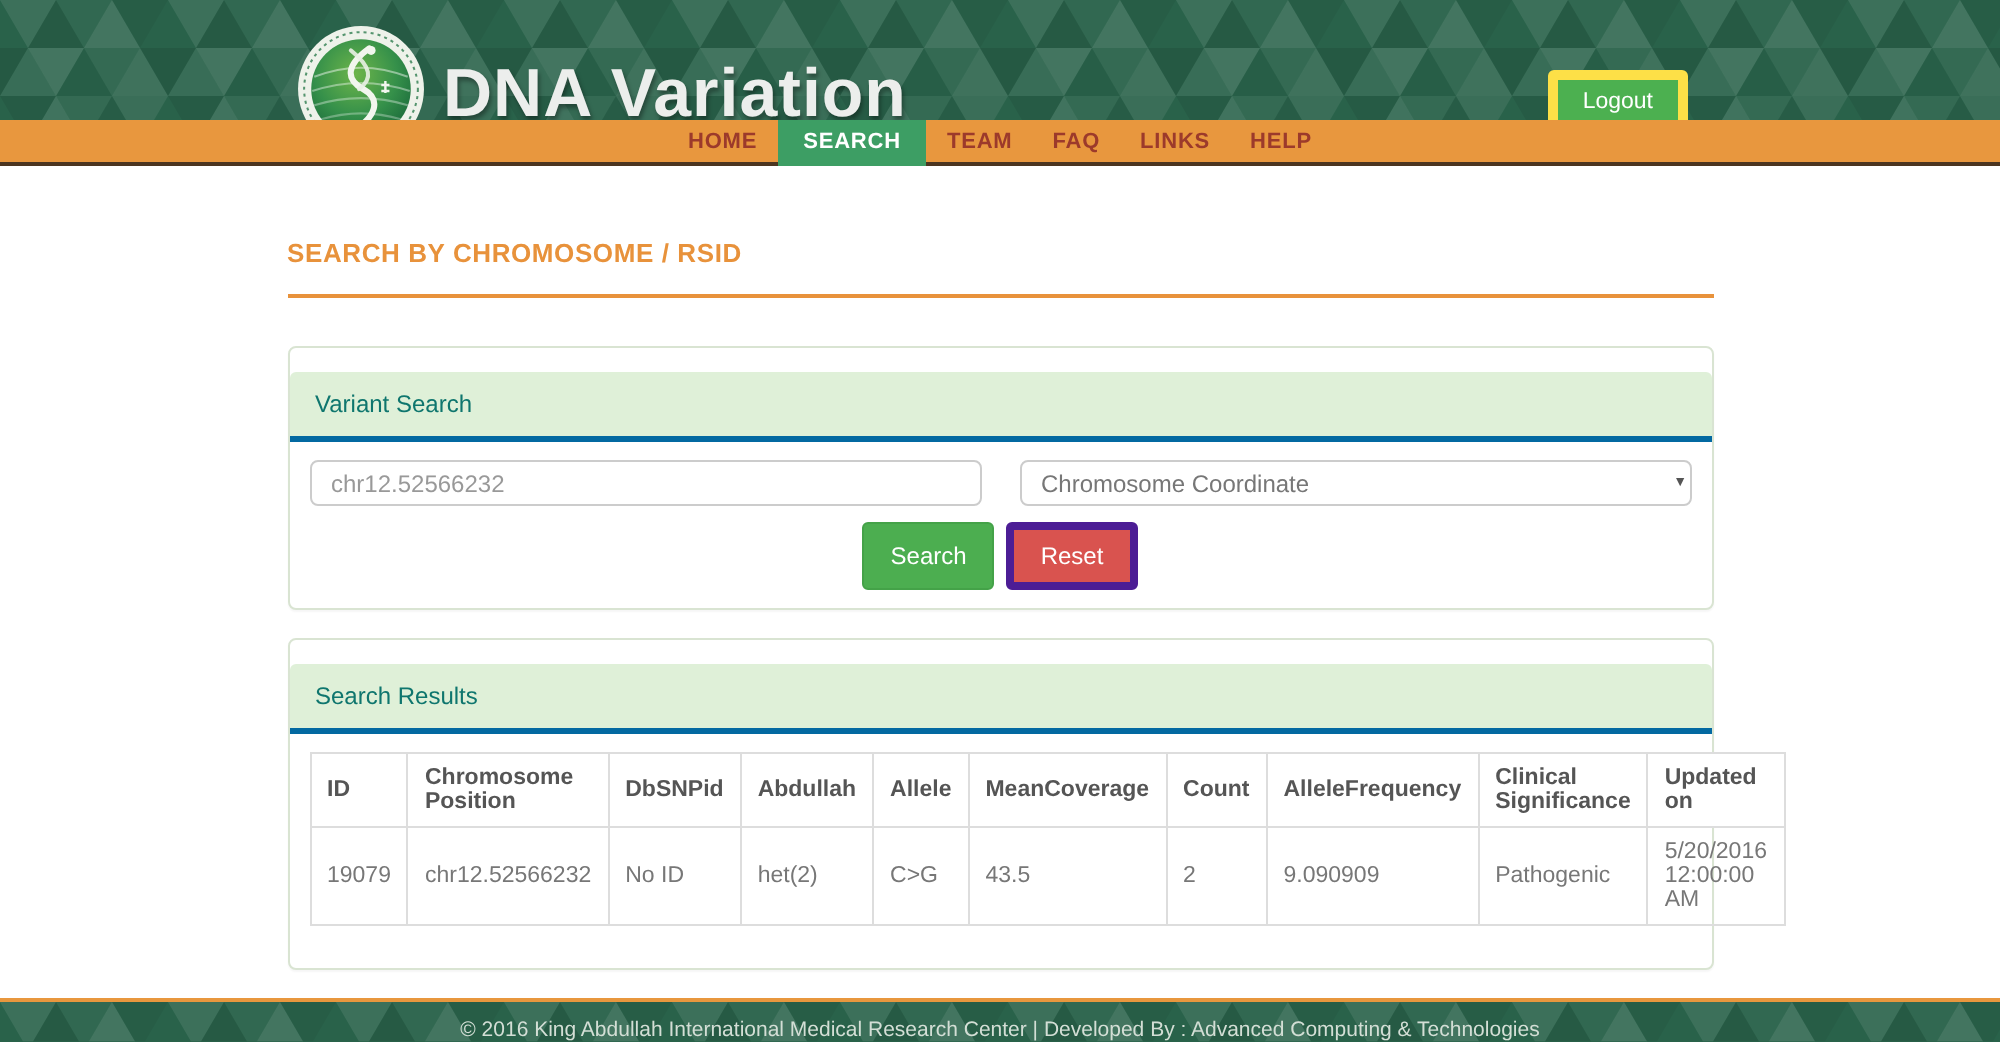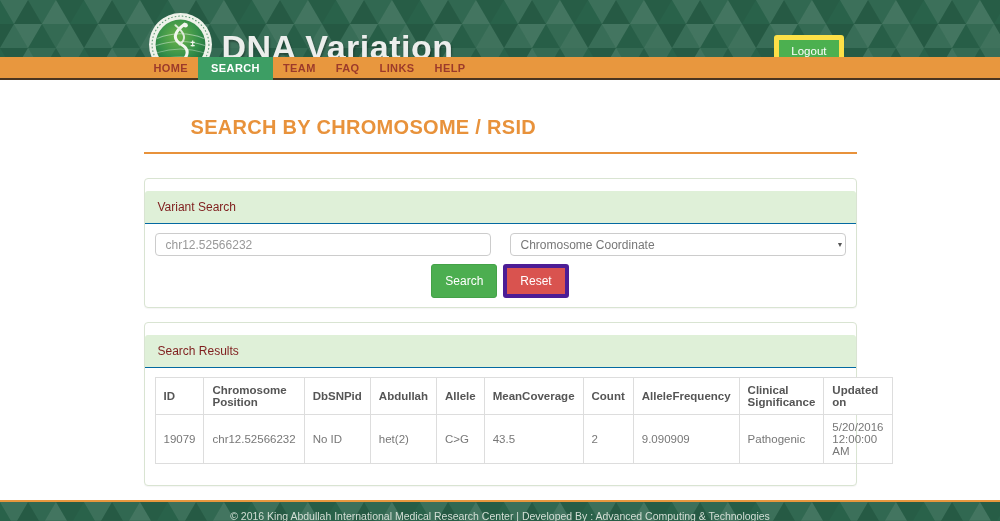--- a/index.html
+++ b/index.html
@@ -51,62 +51,61 @@
     cursor: pointer;
     font-family: "Liberation Sans", sans-serif;
   }
 
   
   .main-nav {
     height: 23px;
     background: #e8973e;
     border-bottom: 2px solid #4b3520;
   }
-  .main-nav .container { text-align: left; height: 23px; }
+  .main-nav .container { text-align: center; height: 23px; }
   .nav-item {
     display: inline-block;
     font-size: 11px;
     font-weight: bold;
     letter-spacing: 0.4px;
     color: #9c3a2b;
     line-height: 23px;
     padding: 0 10px;
     text-decoration: none;
     cursor: pointer;
   }
   .nav-item.active { background: #3d9e64; color: #ffffff; padding: 0 13px; }
 
   
   .page-main { flex: 1; padding-top: 36px; background: #fff; }
   .page-title {
-    font-size: 20px;
+    font-size: 13px;
     font-weight: bold;
     color: #e8923b;
     letter-spacing: 0.3px;
-    margin-left: 47px;
   }
   .title-rule {
     border: none;
     border-top: 2px solid #e8923b;
     margin-top: 13px;
     margin-bottom: 24px;
   }
   .panel {
     border: 1px solid #d9e4d2;
     border-radius: 4px;
     margin-bottom: 14px;
     box-shadow: 0 1px 1px rgba(0,0,0,0.04);
     background: #fff;
   }
   .panel-heading {
     background: #dff0d8;
-    color: #7f1d1d;
+    color: #0f766e;
     font-size: 12px;
     padding: 9px 13px;
-    border-bottom: 1px solid #0369a1;
+    border-bottom: 3px solid #0369a1;
     border-radius: 3px 3px 0 0;
     margin-top: 12px;
   }
   .panel-body { padding: 9px 10px 9px 10px; }
 
   .form-row { display: flex; justify-content: space-between; }
   .search-input {
     width: 336px;
     height: 23px;
     border: 1px solid #cccccc;

